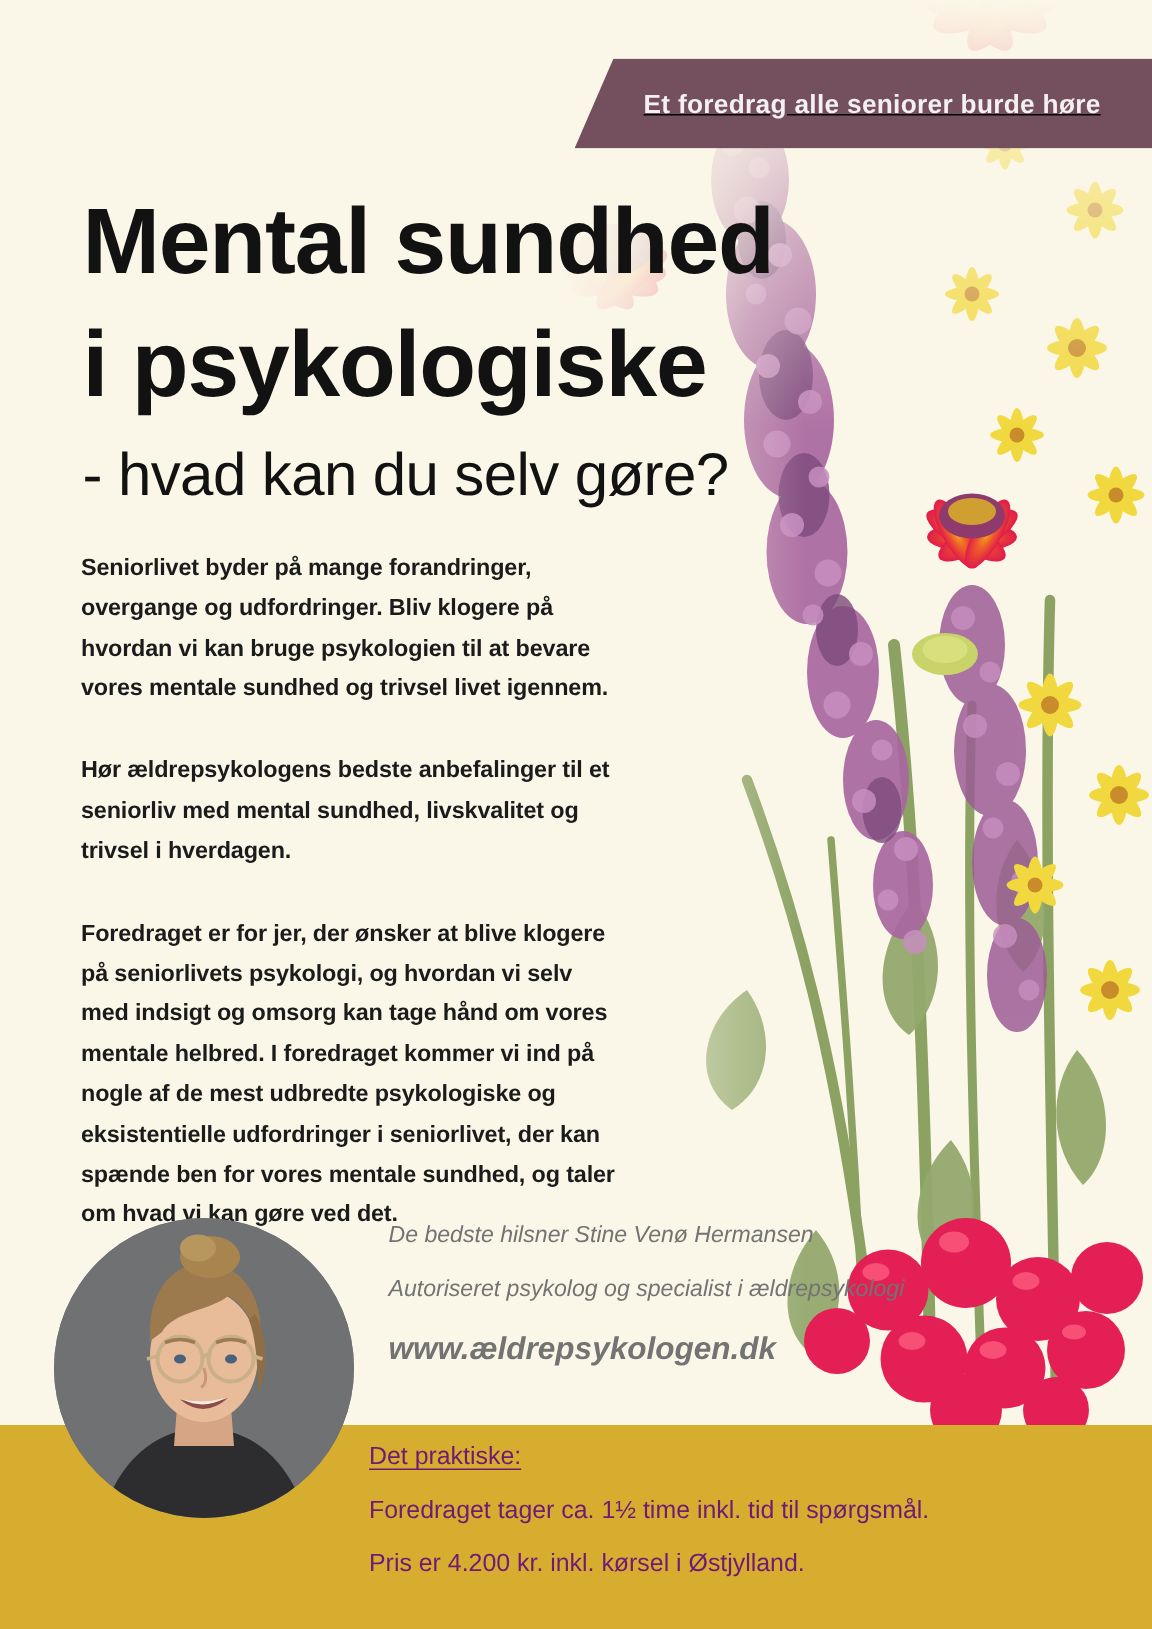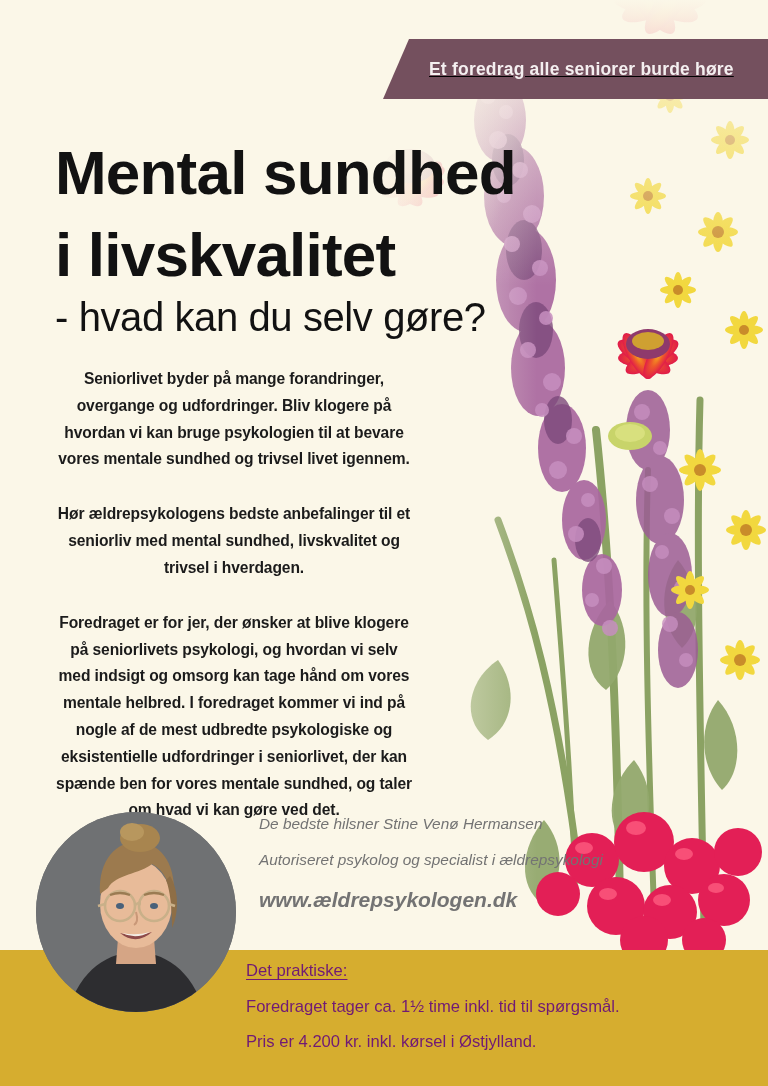--- a/index.html
+++ b/index.html
@@ -49,21 +49,21 @@
     font-weight: bold;
     letter-spacing: 0.2px;
     margin-left: 46px;
     white-space: nowrap;
   }
 
   
   .headline {
     position: absolute;
     left: 55px;
-    top: 132px;
+    top: 121px;
     width: 620px;
   }
   .headline-line {
     font-size: 62px;
     font-weight: bold;
     color: #121212;
     line-height: 1.33;
     letter-spacing: -0.8px;
     white-space: nowrap;
   }
@@ -78,21 +78,20 @@
     white-space: nowrap;
     text-align: center;
   }
 
   
   .body-copy {
     position: absolute;
     left: 54px;
     top: 366px;
     width: 360px;
-    text-align: center;
   }
   .body-copy p {
     margin: 0 0 28px 0;
     font-size: 15.6px;
     font-weight: bold;
     color: #1b1b1b;
     line-height: 1.72;
     letter-spacing: -0.1px;
   }
   .body-copy p:last-child { margin-bottom: 0; }
@@ -436,21 +435,21 @@
       <rect width="420" height="952" fill="url(#topfade)"></rect>
     </svg>
   </div>
 
   <div class="banner">
     <span class="banner-text">Et foredrag alle seniorer burde høre</span>
   </div>
 
   <div class="headline">
     <div class="headline-line">Mental sundhed</div>
-    <div class="headline-line">i livskvalitet</div>
+    <div class="headline-line">i psykologiske</div>
   </div>
   <div class="subhead">- hvad kan du selv gøre?</div>
 
   <div class="body-copy">
     <p>Seniorlivet byder på mange forandringer, overgange og udfordringer. Bliv klogere på hvordan vi kan bruge psykologien til at bevare vores mentale sundhed og trivsel livet igennem.</p>
     <p>Hør ældrepsykologens bedste anbefalinger til et seniorliv med mental sundhed, livskvalitet og trivsel i hverdagen.</p>
     <p>Foredraget er for jer, der ønsker at blive klogere på seniorlivets psykologi, og hvordan vi selv med indsigt og omsorg kan tage hånd om vores mentale helbred. I foredraget kommer vi ind på nogle af de mest udbredte psykologiske og eksistentielle udfordringer i seniorlivet, der kan spænde ben for vores mentale sundhed, og taler om hvad vi kan gøre ved det.</p>
   </div>
 
   <div class="portrait">

